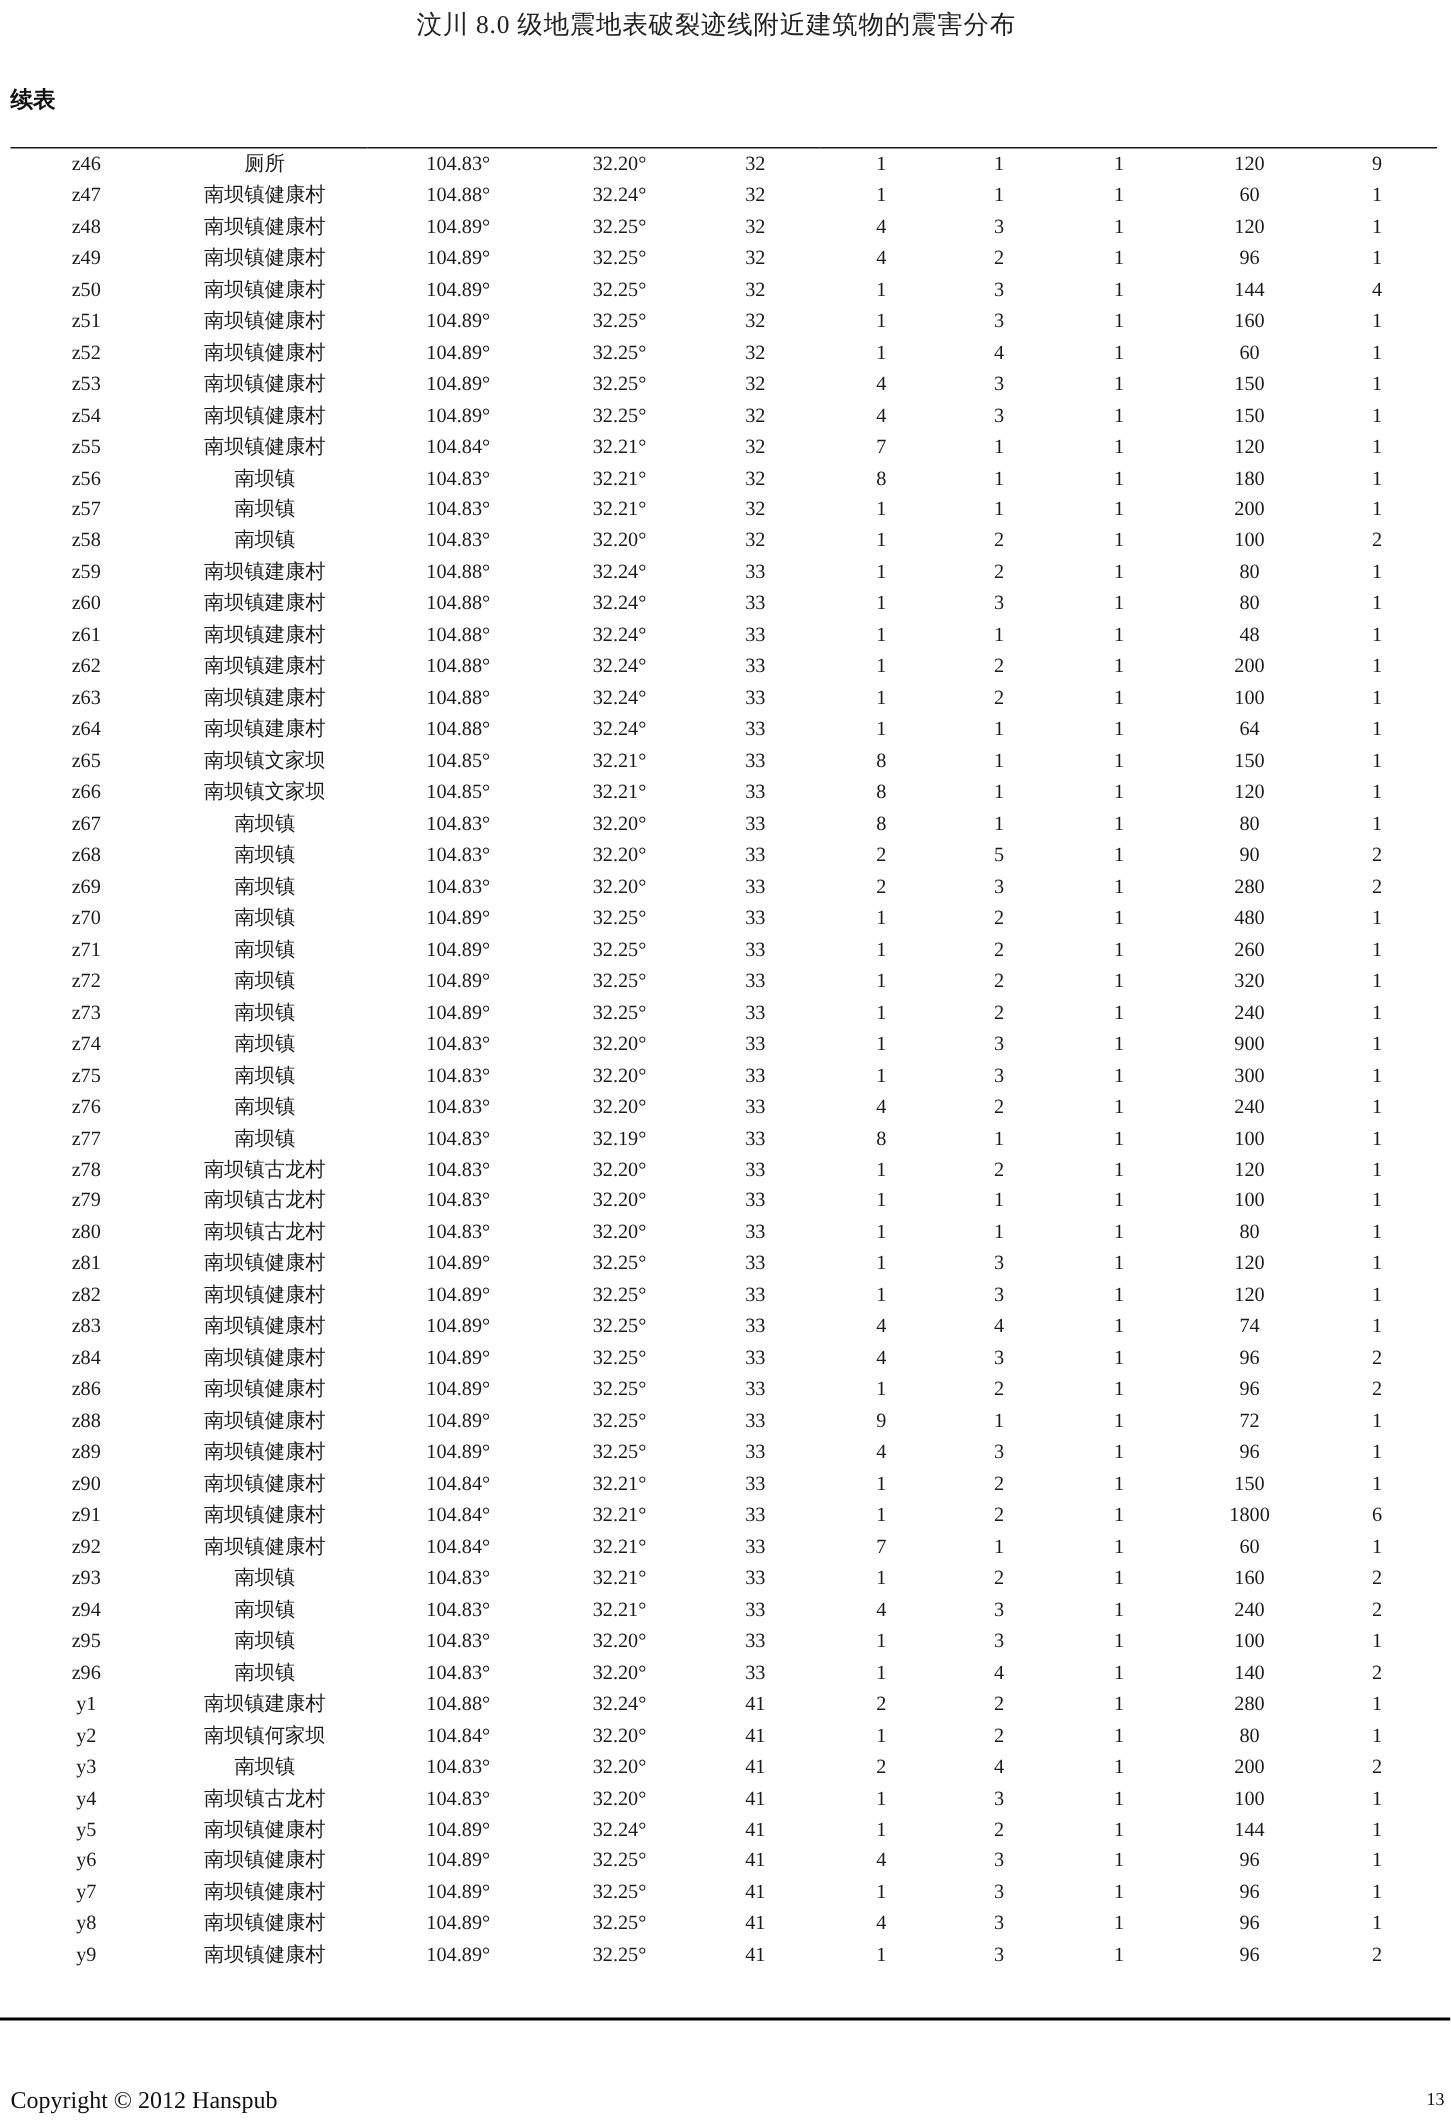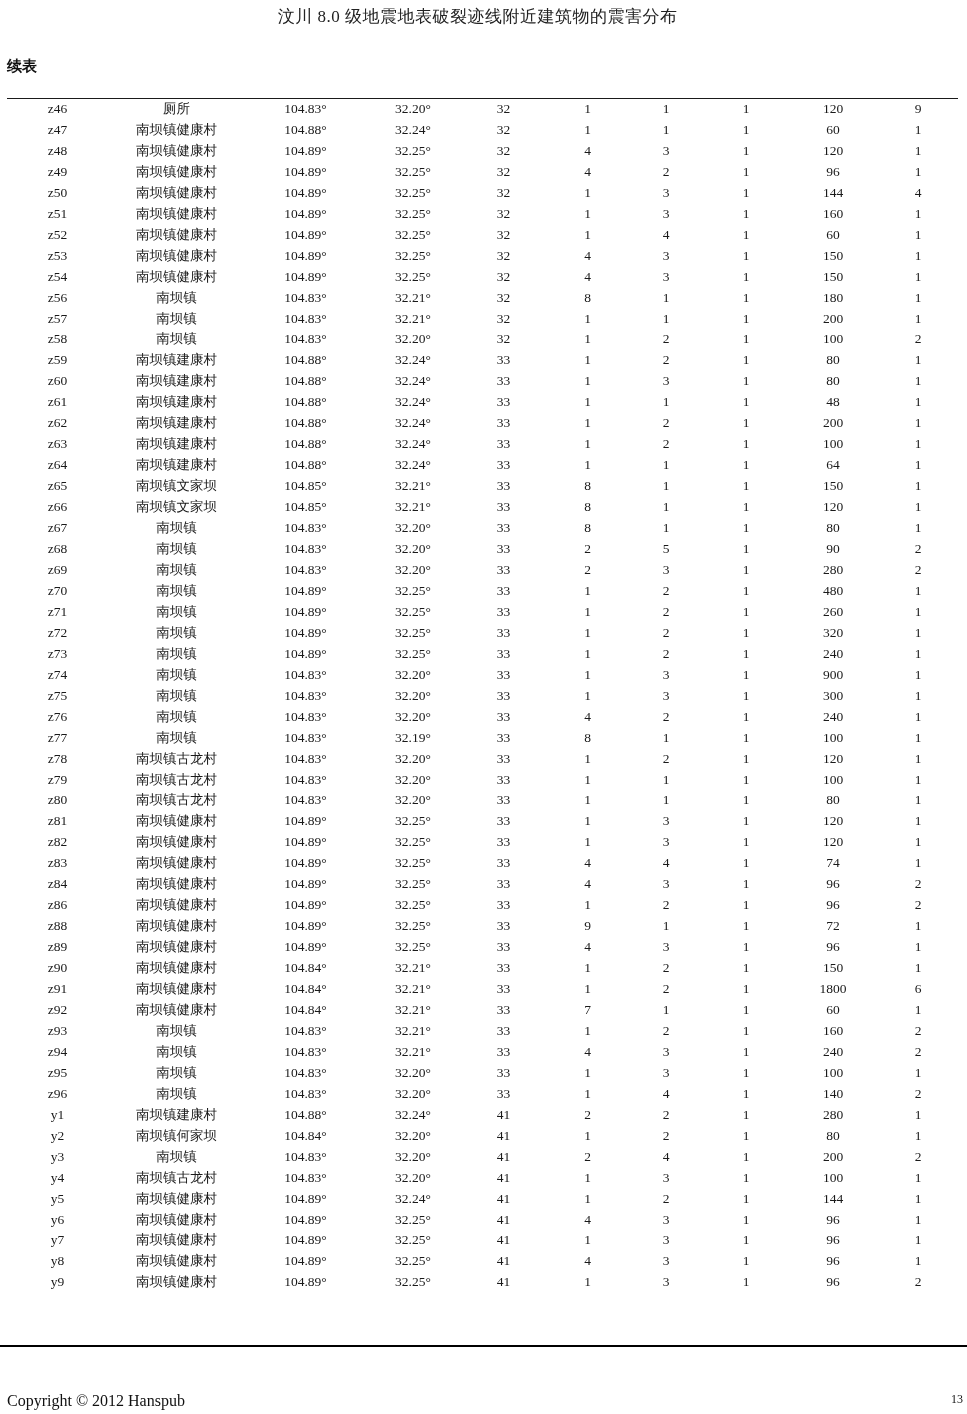--- a/index.html
+++ b/index.html
@@ -141,20 +141,32 @@
         <td>104.89°</td>
         <td>32.25°</td>
         <td>32</td>
         <td>4</td>
         <td>3</td>
         <td>1</td>
         <td>150</td>
         <td>1</td>
       </tr>
       <tr>
+        <td>z55</td>
+        <td>南坝镇健康村</td>
+        <td>104.84°</td>
+        <td>32.21°</td>
+        <td>32</td>
+        <td>7</td>
+        <td>1</td>
+        <td>1</td>
+        <td>120</td>
+        <td>1</td>
+      </tr>
+      <tr>
         <td>z56</td>
         <td>南坝镇</td>
         <td>104.83°</td>
         <td>32.21°</td>
         <td>32</td>
         <td>8</td>
         <td>1</td>
         <td>1</td>
         <td>180</td>
         <td>1</td>

